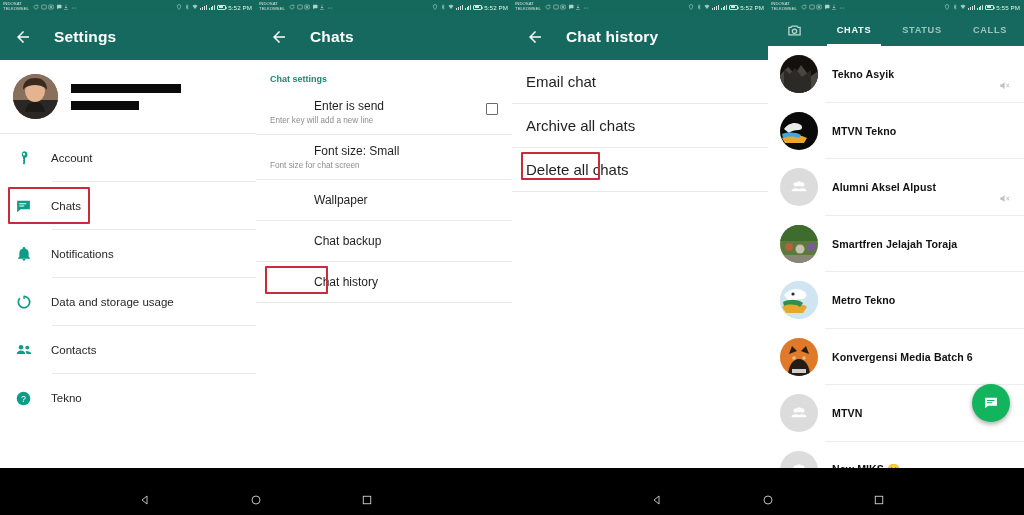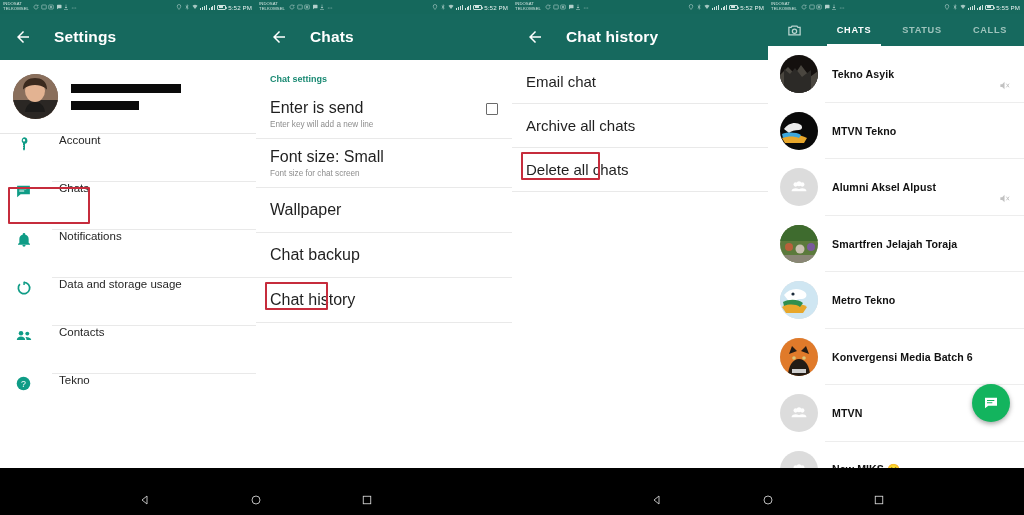--- a/index.html
+++ b/index.html
@@ -46,37 +46,37 @@
              border-bottom:1px solid #e6e6e6; }
   .avatar-photo { width:45px; height:45px; border-radius:50%; flex:0 0 auto;
                   overflow:hidden; position:relative;
                   background:#6d5a4c; }
   .redactions { display:flex; flex-direction:column; gap:8px; }
   .redact { background:#0a0a0a; height:9px; }
   .redact.w1 { width:110px; }
   .redact.w2 { width:68px; }
 
   .menu-list { padding-left:0; }
-  .menu-item { display:flex; height:48px; position:relative;
-               padding-left:14px; gap:26px; cursor:pointer; }
+  .menu-item { display:flex; align-items:center; height:48px; position:relative;
+               padding-left:14px; gap:18px; cursor:pointer; }
   .menu-item .divider { position:absolute; left:52px; right:0; bottom:0;
                         height:1px; background:#e9e9e9; }
   .mi-icon { width:19px; height:19px; flex:0 0 auto; display:flex;
              align-items:center; justify-content:center; }
   .mi-label { font-size:11.5px; color:#262626; }
   .hl-box { position:absolute; border:2px solid #c62c3c; border-radius:1px;
             pointer-events:none; }
 
   
   .section-head { padding:14px 0 6px 14px; font-size:9px; color:#1a8a73;
                   font-weight:bold; }
   .srow { position:relative; padding:9px 40px 10px 14px; cursor:pointer; }
   .srow .divider { position:absolute; left:0; right:0; bottom:0; height:1px;
                    background:#e9e9e9; }
-  .srow-title { font-size:16px; color:#1f1f1f; }
+  .srow-title { font-size:12px; color:#1f1f1f;margin-left:44px; }
   .srow-sub { font-size:8.2px; color:#8d8d8d; margin-top:3px; }
   .checkbox { position:absolute; right:14px; top:13px; width:12px; height:12px;
               border:1.6px solid #6b6b6b; border-radius:1px; cursor:pointer; }
   .srow.single { padding-top:13px; padding-bottom:14px; }
 
   
   .hrow { position:relative; padding:13px 14px 14px 14px; cursor:pointer;
           font-size:15px; color:#1f1f1f; }
   .hrow .divider { position:absolute; left:0; right:0; bottom:0; height:1px;
                    background:#e9e9e9; }

